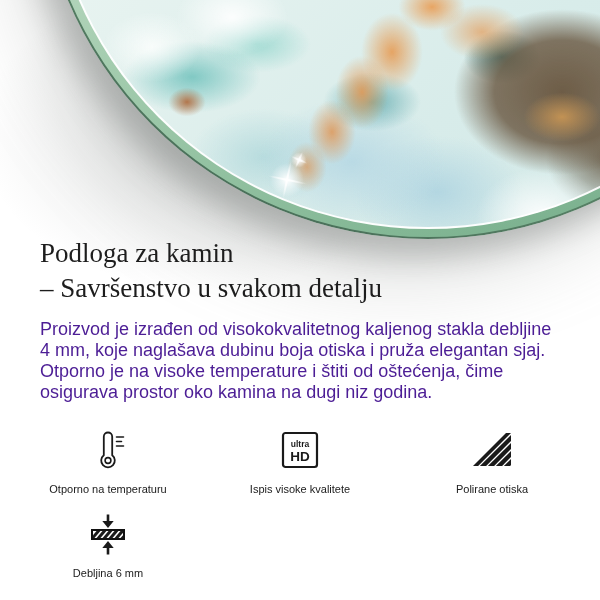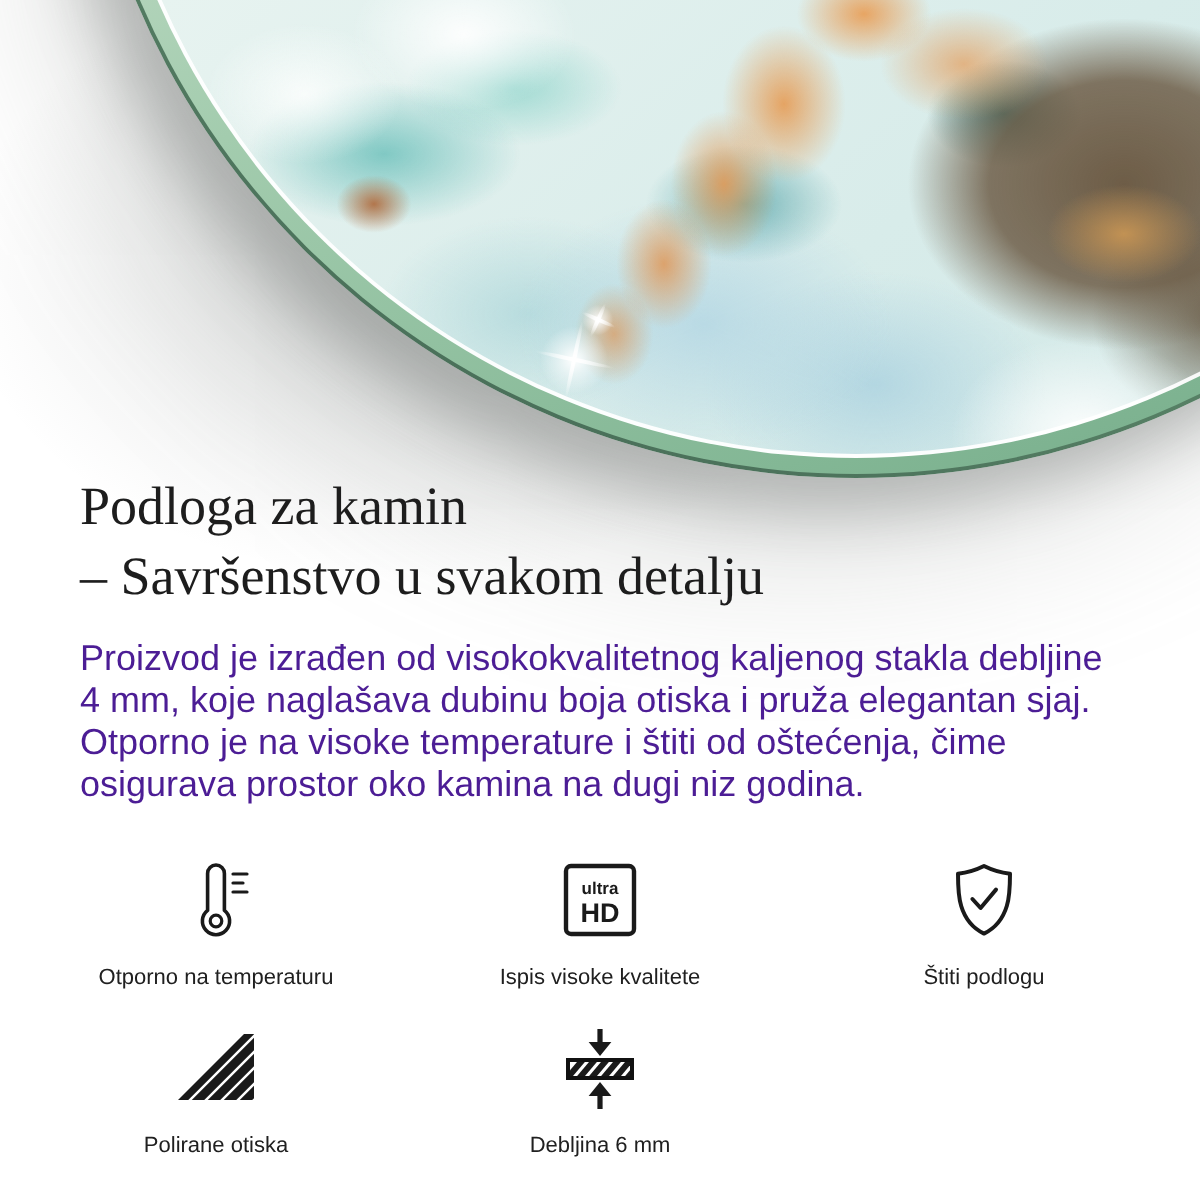--- a/index.html
+++ b/index.html
@@ -135,29 +135,20 @@
         <div class="icon-box">
           <svg width="40" height="40" viewBox="0 0 40 40">
             <rect class="stroke" x="3" y="3" width="34" height="34" rx="2.5" style="stroke-width:2.2"></rect>
             <text class="hd-small" x="20" y="17" text-anchor="middle">ultra</text>
             <text class="hd-big" x="20" y="31" text-anchor="middle">HD</text>
           </svg>
         </div>
         <span class="label">Ispis visoke kvalitete</span>
       </div>
 
-      <div class="feature">
-        <div class="icon-box">
-          <svg width="38" height="40" viewBox="0 0 38 40">
-            <path class="stroke" d="M19 3 C23 5 28 6.4 32 6.9 C32 12.8 32 18 30.4 23 C28.4 29.6 24.4 34.2 19 36.8 C13.6 34.2 9.6 29.6 7.6 23 C6 18 6 12.8 6 6.9 C10 6.4 15 5 19 3 Z" style="stroke-width:2"></path>
-            <path class="stroke" d="M13.2 19.5 L17.3 24 L25 14.8" style="stroke-width:2"></path>
-          </svg>
-        </div>
-        <span class="label">Štiti podlogu</span>
-      </div>
 
 
       <div class="feature">
         <div class="icon-box">
           <svg width="40" height="34" viewBox="0 0 40 34">
             <defs>
               <clipPath id="triClip">
                   <polygon points="1,33 39,33 39,-5"></polygon>
                 </clipPath>
             </defs>

